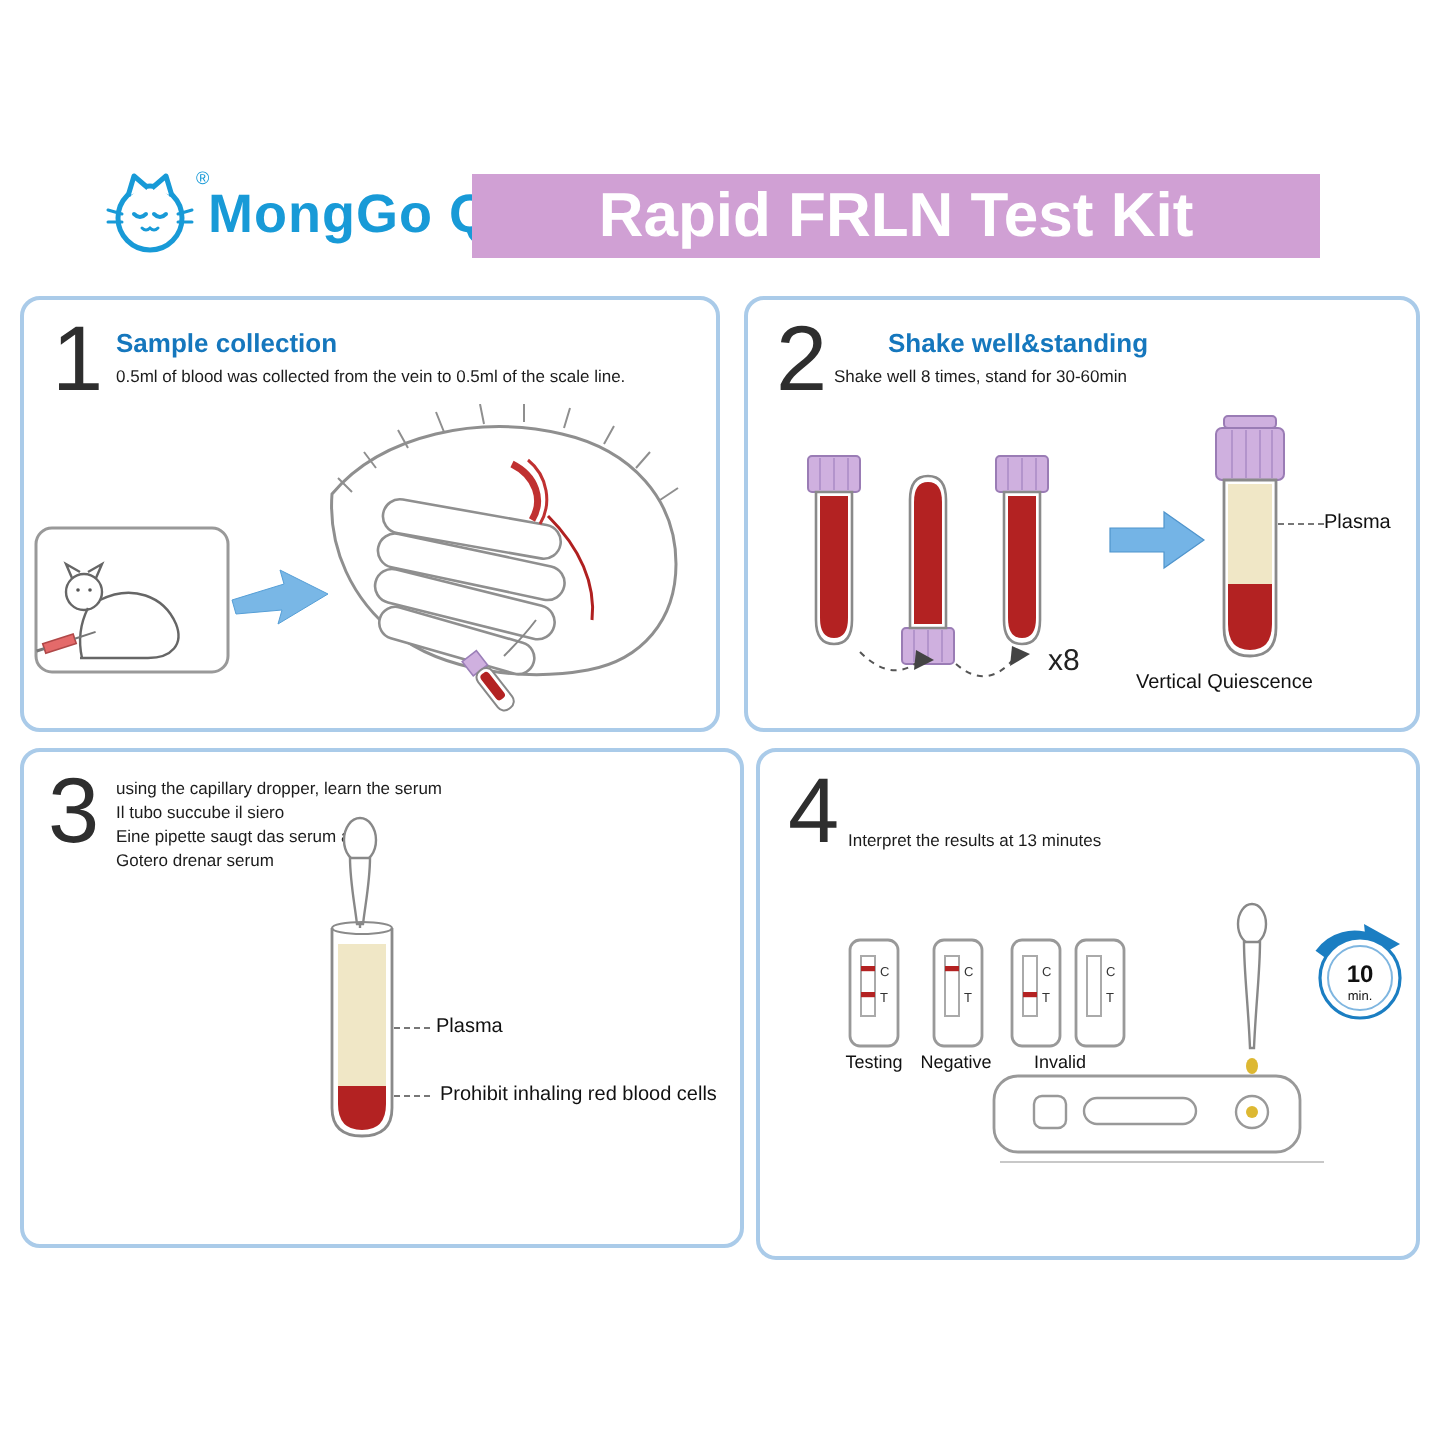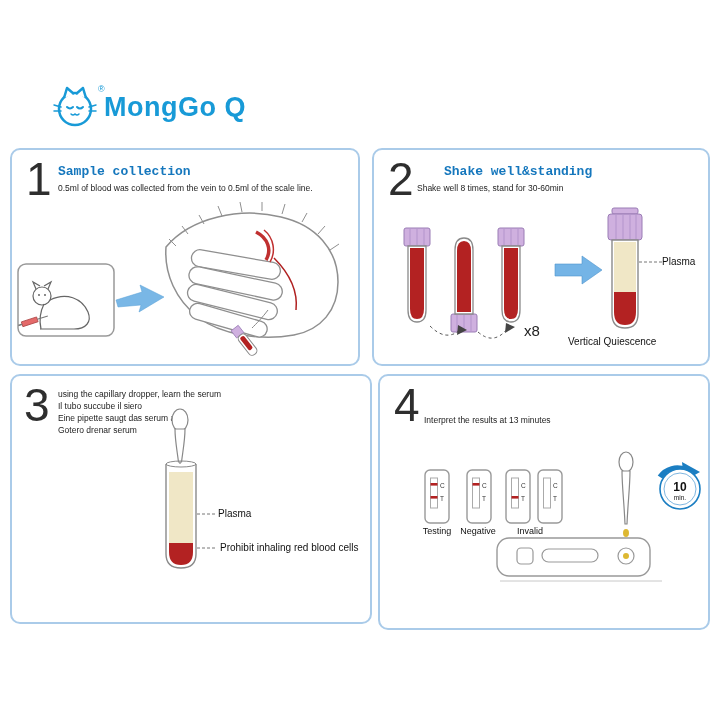--- a/index.html
+++ b/index.html
@@ -15,21 +15,21 @@
             text-align:center; line-height:42px; }
 
   
   .panel { position:absolute; border:2px solid #aacbe9; border-radius:10px; background:#fff; }
   .p1 { left:10px;  top:148px; width:350px; height:218px; }
   .p2 { left:372px; top:148px; width:338px; height:218px; }
   .p3 { left:10px;  top:374px; width:362px; height:250px; }
   .p4 { left:378px; top:374px; width:332px; height:256px; }
 
   .num { position:absolute; font-size:46px; color:#2e2e2e; line-height:1; }
-  .ptitle { position:absolute; color:#1577bd; font-weight:bold; font-size:13px; white-space:nowrap;font-family:Liberation Mono, monospace; }
+  .ptitle { position:absolute; color:#1577bd; font-weight:bold; font-size:13px; white-space:nowrap; }
   .ptext { position:absolute; color:#1c1c1c; font-size:8.5px; white-space:nowrap; }
   .tight { font-size:8px; letter-spacing:-0.3px; width:288px; overflow:hidden; }
   .lbl { position:absolute; color:#111; font-size:10px; white-space:nowrap; }
   .small-lbl { position:absolute; color:#111; font-size:9px; text-align:center; }
   .x8 { position:absolute; color:#222; font-size:15px; }
   .ill { position:absolute; }
   svg text { font-family:"Liberation Sans", sans-serif; }
 </style>
 </head>
 <body>
@@ -41,20 +41,23 @@
       <circle cx="23" cy="25" r="16" fill="#fff" stroke="#189ad7" stroke-width="2.5"></circle>
       <path d="M12,14 L15,4 L22,10" fill="#fff" stroke="#189ad7" stroke-width="2.5" stroke-linejoin="round"></path>
       <path d="M34,14 L31,4 L24,10" fill="#fff" stroke="#189ad7" stroke-width="2.5" stroke-linejoin="round"></path>
       <path d="M15,23 q3,3 6,0" fill="none" stroke="#189ad7" stroke-width="2" stroke-linecap="round"></path>
       <path d="M25,23 q3,3 6,0" fill="none" stroke="#189ad7" stroke-width="2" stroke-linecap="round"></path>
       <path d="M19,30 q2,2 4,0 q2,2 4,0" fill="none" stroke="#189ad7" stroke-width="1.5" stroke-linecap="round"></path>
       <path d="M2,21 L9,23 M2,27 L9,27 M44,21 L37,23 M44,27 L37,27" stroke="#189ad7" stroke-width="1.5" stroke-linecap="round"></path>
     </svg>
     <span class="reg">®</span>
     <span class="brand-name">MongGo Q</span>
+  </div>
+  <div class="banner">
+    <span>Rapid FRLN Test Kit</span>
   </div>
 
   <div class="panel p1">
     <div class="num" style="left:14px; top:6px;">1</div>
     <div class="ptitle" style="left:46px; top:14px;">Sample collection</div>
     <div class="ptext" style="left:46px; top:33px;">0.5ml of blood was collected from the vein to 0.5ml of the scale line.</div>
 
     <svg class="ill" style="left:4px; top:52px;" width="342" height="162" viewBox="0 0 342 162">
 
       <g>

